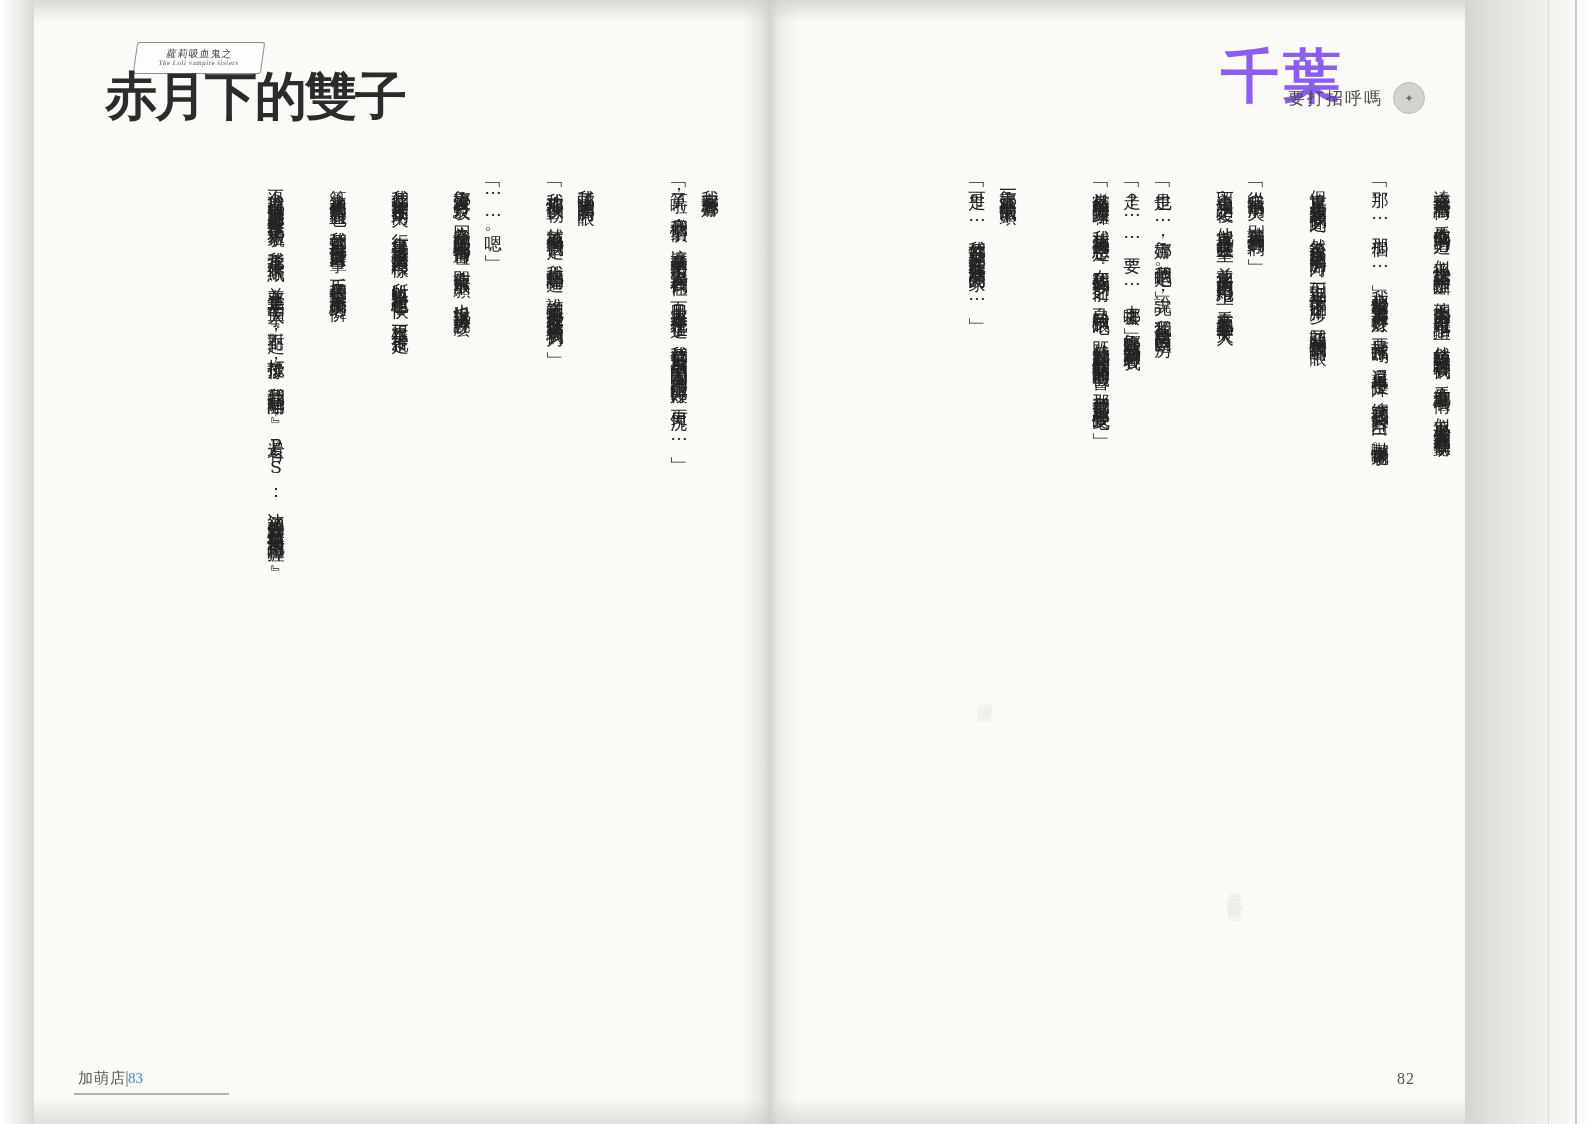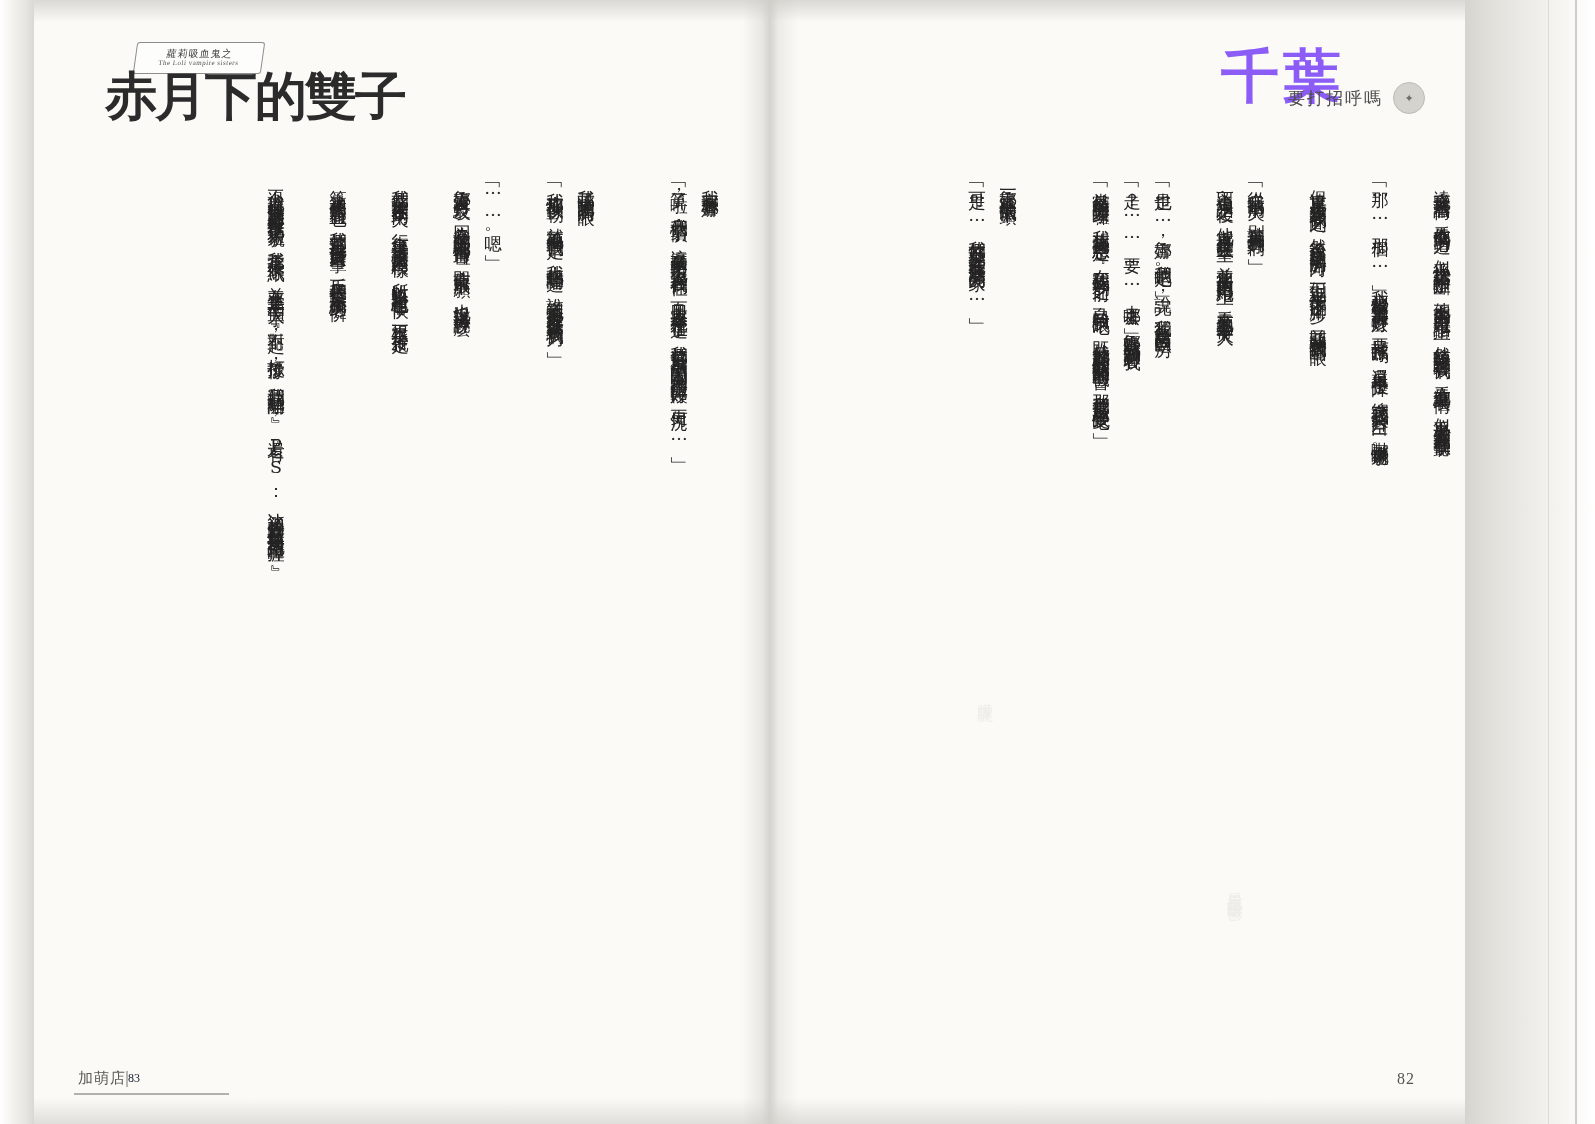--- a/index.html
+++ b/index.html
@@ -199,22 +199,22 @@
   }
   .footer-left .shop {
     font-size: 15px;
     color: #5c5a56;
     letter-spacing: 1px;
   }
   .footer-left .divider {
     width: 2px; height: 16px; background: #b9b7b2;
   }
   .footer-left .pagenum {
-    font-size: 12px;
-    color: #0f172a;
+    font-size: 15px;
+    color: #3b82f6;
     font-family: "Liberation Serif", serif;
   }
   .footer-left .rule {
     position: absolute;
     left: -4px;
     bottom: -7px;
     width: 155px;
     height: 2px;
     background: #b3b1ac;
   }

